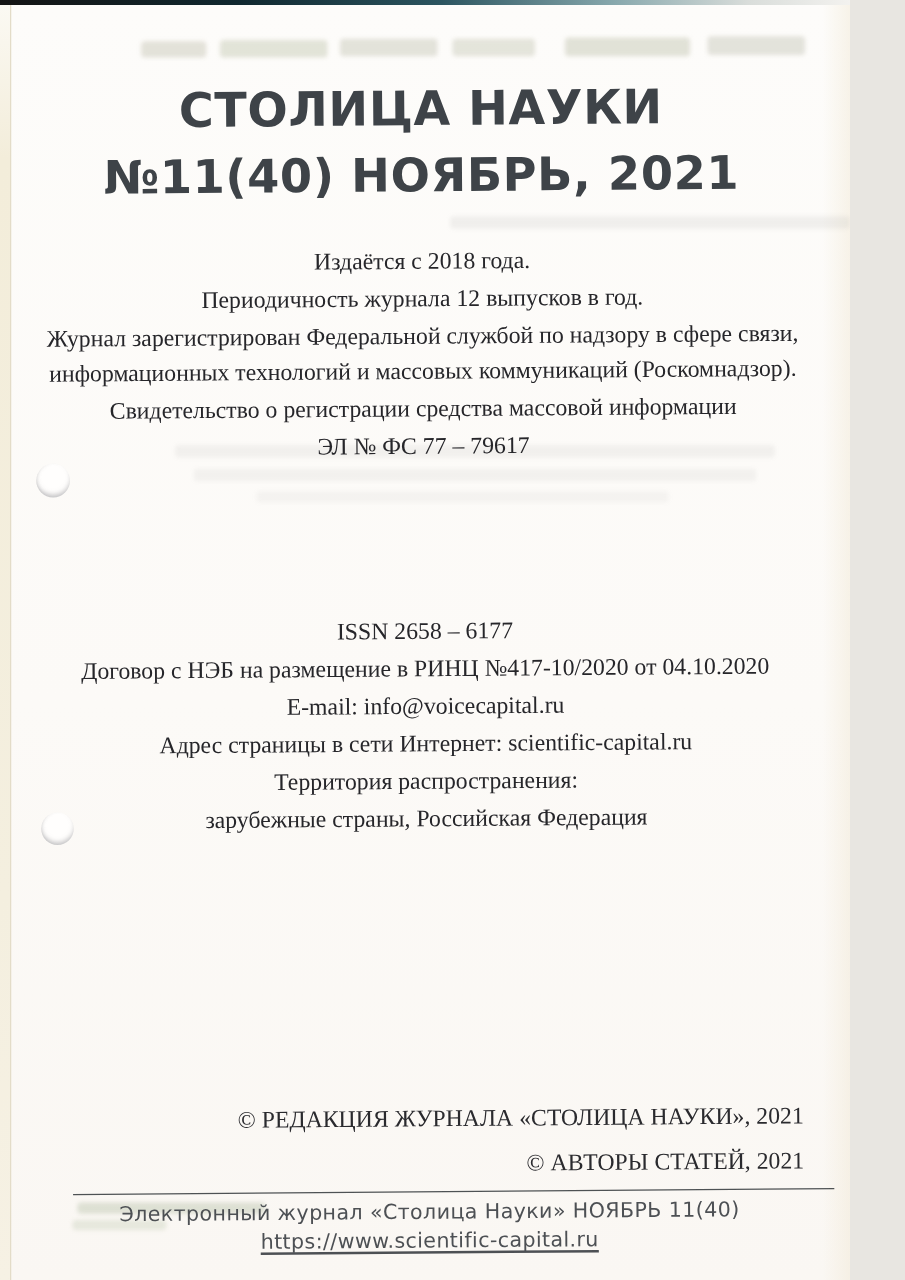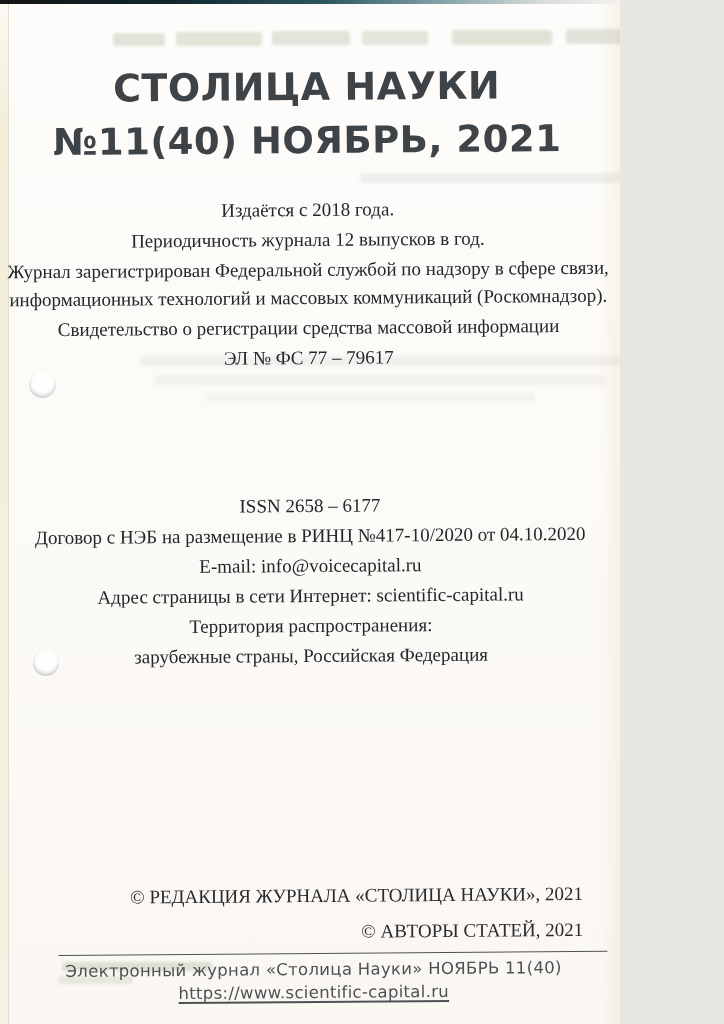--- a/index.html
+++ b/index.html
@@ -1,18 +1,18 @@
 <!DOCTYPE html>
 <html><head>
 <meta charset="utf-8">
 <style>
   html,body{margin:0;padding:0;}
   body{width:724px;height:1024px;overflow:hidden;background:#e8e6e1;}
   .scan{
-    position:relative;width:620px;height:1024px;overflow:hidden;
+    position:relative;width:680px;height:1024px;overflow:hidden;
     background:linear-gradient(180deg,#fdfcfa 0%,#fcfaf7 55%,#faf7f3 100%);
     font-family:"Liberation Serif",serif;color:#26262a;
   }
   
   .edge-top{position:absolute;top:0;left:0;right:0;height:4px;
     background:linear-gradient(90deg,#141414 0%,#10282f 28%,#2c5560 52%,#86a7ac 72%,#d9ddda 88%,#f3f2ef 100%);}
   .edge-left{position:absolute;top:4px;left:0;bottom:0;width:8px;
     background:linear-gradient(180deg,#fbf9f3 0%,#f3edda 12%,#f4efdf 70%,#f6f1e4 100%);
     border-right:1px solid #e3dcc8;}
   .edge-right{position:absolute;top:4px;right:0;bottom:0;width:22px;

